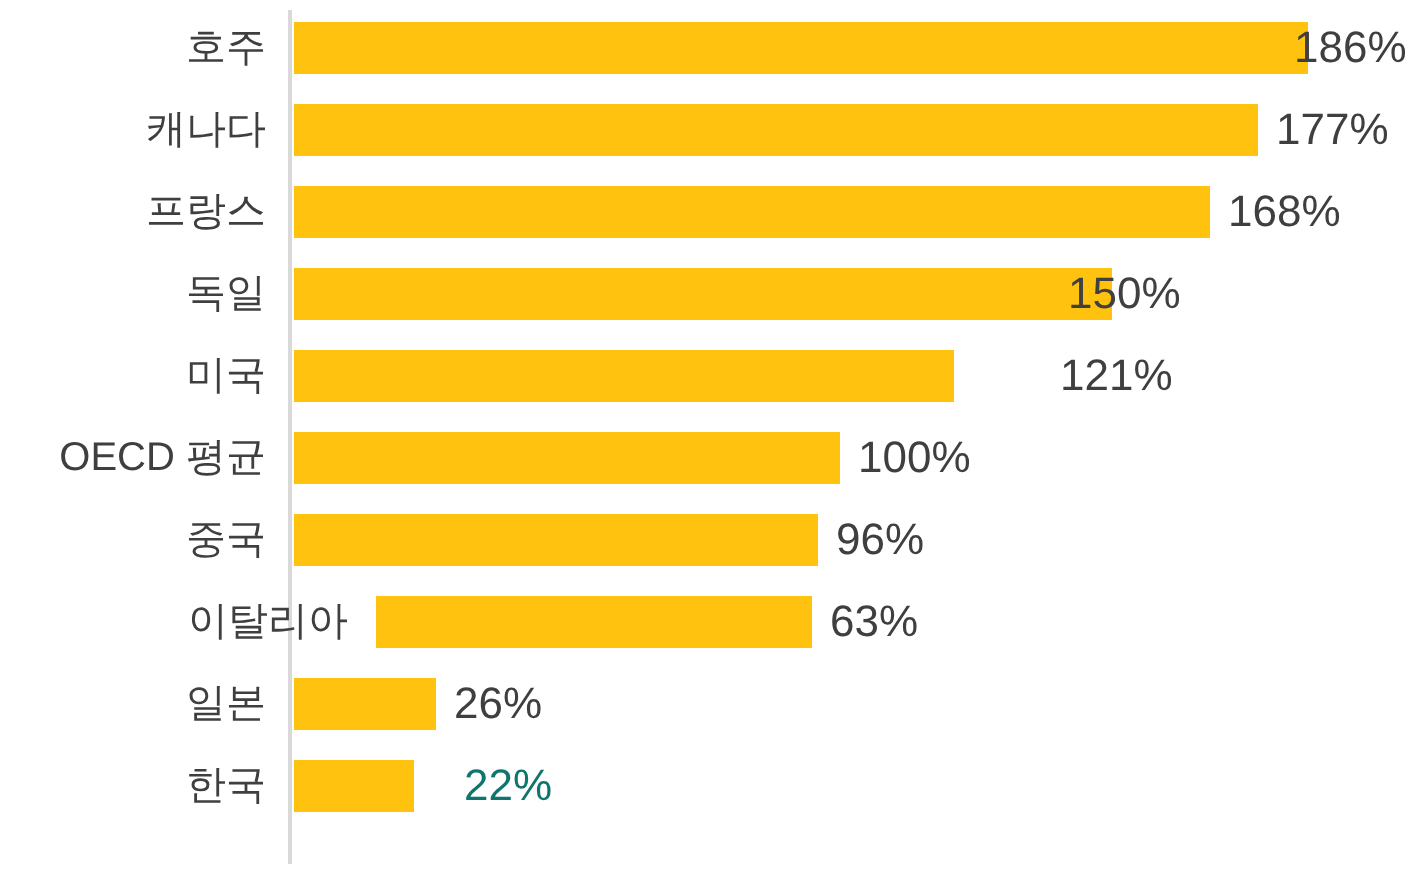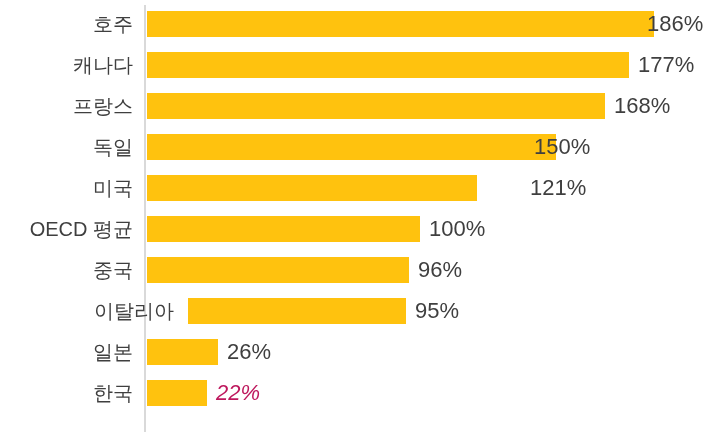--- a/index.html
+++ b/index.html
@@ -108,27 +108,27 @@
         <div class="value-label" style="color: rgb(63, 63, 63); left: 429px;">100%</div>
       </div>
       <div class="bar-row" style="top: 257px; height: 26px;">
         <div class="cat-label">중국</div>
         <div class="bar" style="width: 262px; background: rgb(255, 194, 14);"></div>
         <div class="value-label" style="color: rgb(63, 63, 63); left: 418px;">96%</div>
       </div>
       <div class="bar-row" style="top: 298px; height: 26px; margin-left: 41px;">
         <div class="cat-label">이탈리아</div>
         <div class="bar" style="width: 218px; background: rgb(255, 194, 14);"></div>
-        <div class="value-label" style="color: rgb(63, 63, 63); left: 374px;">95%</div>
+        <div class="value-label" style="color: rgb(63, 63, 63); left: 374px;">63%</div>
       </div>
       <div class="bar-row" style="top: 339px; height: 26px;">
         <div class="cat-label">일본</div>
         <div class="bar" style="width: 71px; background: rgb(255, 194, 14);"></div>
         <div class="value-label" style="color: rgb(63, 63, 63); left: 227px;">26%</div>
       </div>
       <div class="bar-row" style="top: 380px; height: 26px;">
         <div class="cat-label">한국</div>
         <div class="bar" style="width: 60px; background: rgb(255, 194, 14);"></div>
-        <div class="value-label" style="color: #be185d; left: 216px; font-style: italic;">22%</div>
+        <div class="value-label" style="color: #0f766e; left: 232px;">22%</div>
       </div>
     </div>
 
 </div>
 
 </body></html>

